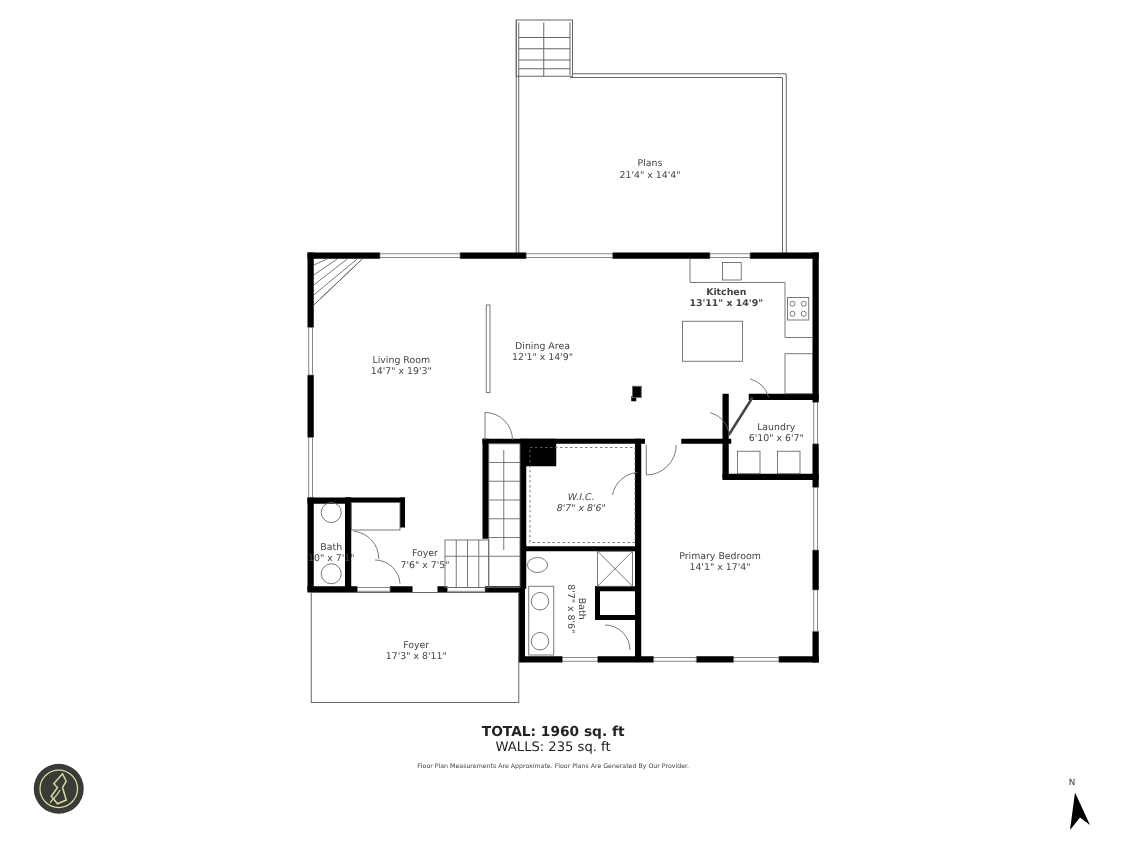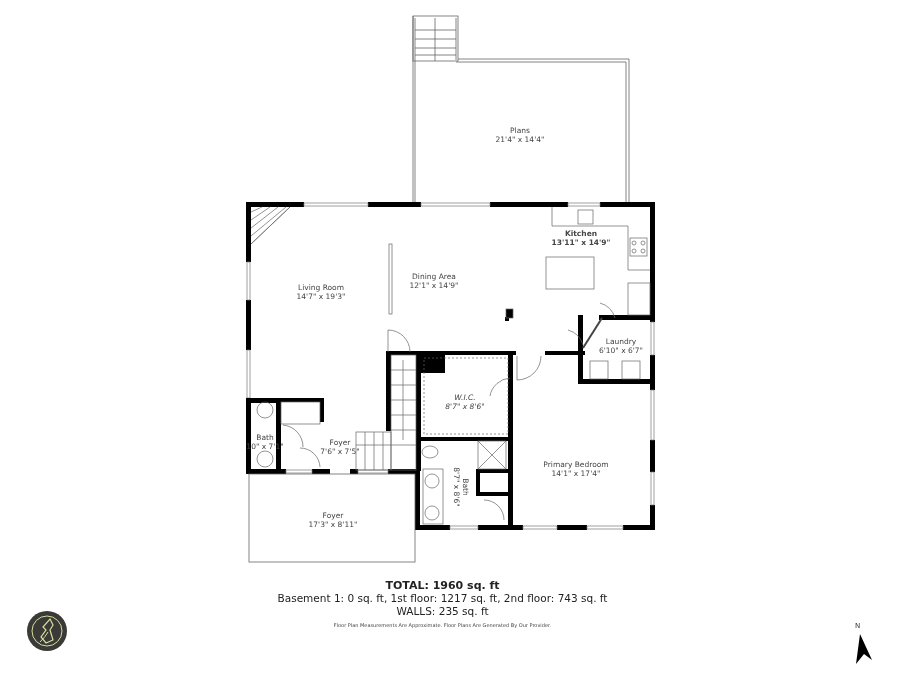--- a/index.html
+++ b/index.html
@@ -186,21 +186,21 @@
     <div>13'11" x 14'9"</div>
   </div>
 <div class="room-label" style="left:621px;top:337px;">
     <div>Laundry</div>
     <div>6'10" x 6'7"</div>
   </div>
 <div class="room-label" style="left:465px;top:393px;font-style:italic;">
     <div>W.I.C.</div>
     <div>8'7" x 8'6"</div>
   </div>
-<div class="room-label" style="left:576px;top:440px;margin-top:20px;">
+<div class="room-label" style="left:576px;top:440px;">
     <div>Primary Bedroom</div>
     <div>14'1" x 17'4"</div>
   </div>
 <div class="room-label rot" style="left:461px;top:478px;">
     <div>Bath</div>
     <div>8'7" x 8'6"</div>
   </div>
 <div class="room-label" style="left:265px;top:433px;">
     <div>Bath</div>
     <div>10" x 7'1"</div>
@@ -209,21 +209,20 @@
     <div>Foyer</div>
     <div>7'6" x 7'5"</div>
   </div>
 <div class="room-label" style="left:333px;top:511px;">
     <div>Foyer</div>
     <div>17'3" x 8'11"</div>
   </div>
 
 <div id="summary">
   <div class="total">TOTAL: 1960 sq. ft</div>
-  <div class="line">Basement 1: 0 sq. ft, 1st floor: 1217 sq. ft, 2nd floor: 743 sq. ft</div>
   <div class="line">WALLS: 235 sq. ft</div>
   <div class="disclaimer">Floor Plan Measurements Are Approximate. Floor Plans Are Generated By Our Provider.</div>
 </div>
 
 <svg id="logo" viewBox="0 0 42 42">
   <circle cx="21" cy="21" r="20" fill="#3a3a36"></circle>
   <circle cx="21" cy="21" r="15" fill="none" stroke="#d8dca0" stroke-width="1"></circle>
   <path d="M24,9 L27,15 L24,20 L27,30 L20,33 L15,27 L20,20 L17,17 Z" fill="none" stroke="#d8dca0" stroke-width="1.2"></path>
   <path d="M14,32 Q20,26 22,22" fill="none" stroke="#d8dca0" stroke-width="1"></path>
 </svg>

